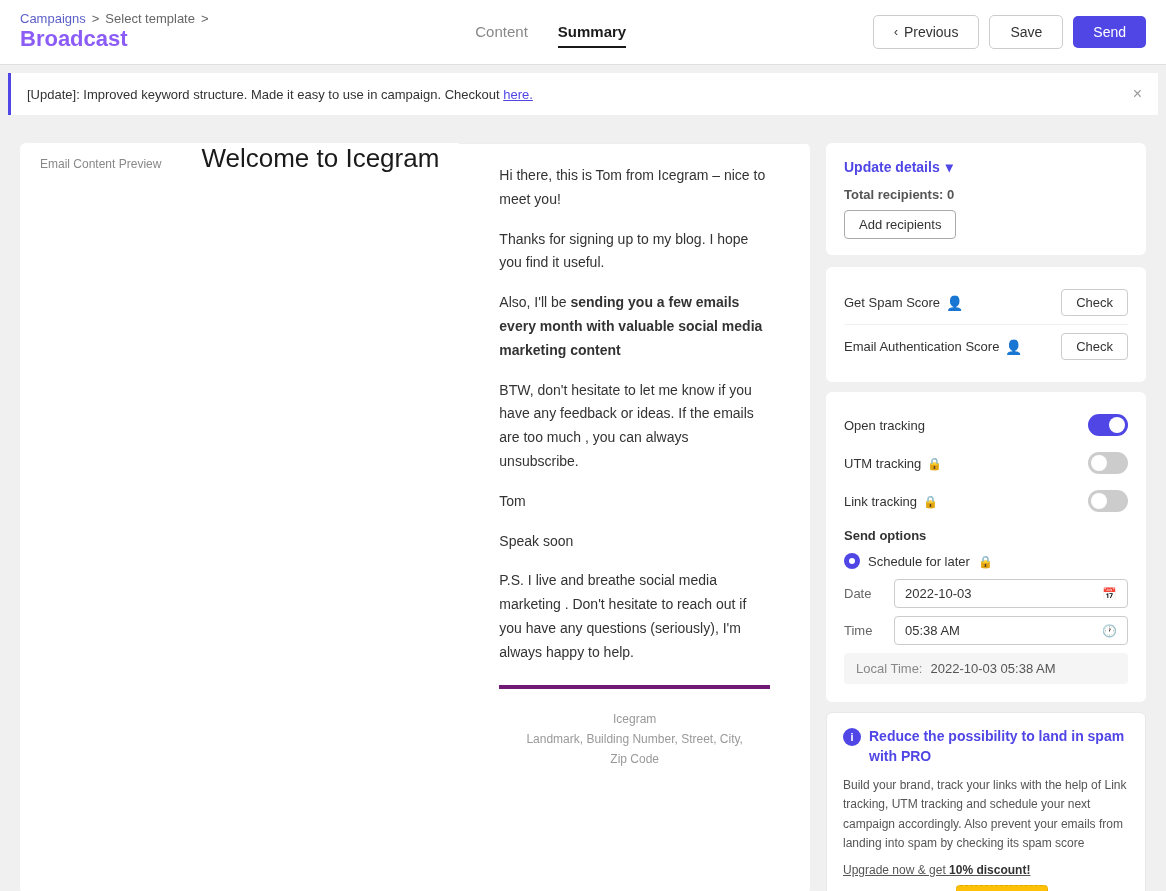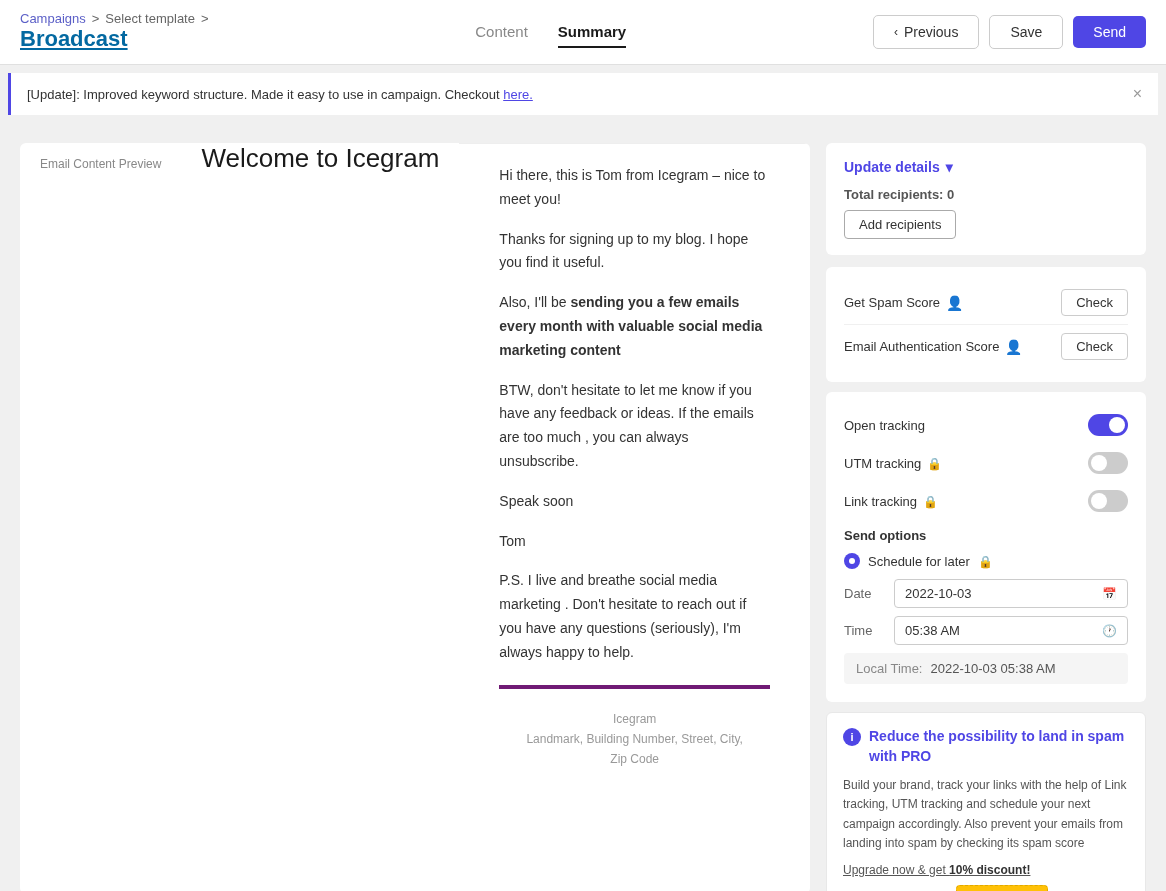--- a/index.html
+++ b/index.html
@@ -95,21 +95,21 @@
 
   <div style="display:flex; align-items:stretch; background:#fff; border-bottom:1px solid #e0e0e0; padding: 0 20px; height: 65px;">
 
     <div style="display:flex; flex-direction:column; justify-content:center; min-width:200px; padding-right:20px;">
       <div class="breadcrumb">
         <a>Campaigns</a>
         <span>&gt;</span>
         <span>Select template</span>
         <span>&gt;</span>
       </div>
-      <div style="font-size:22px; font-weight:700; color:#0369a1; line-height:1.2;text-decoration:underline;">Broadcast</div>
+      <div style="font-size:22px; font-weight:700; color:#8b5cf6; line-height:1.2;">Broadcast</div>
     </div>
 
     <div style="flex:1; display:flex; justify-content:center; align-items:center; gap:30px;">
       <div class="tab">Content</div>
       <div class="tab active">Summary</div>
     </div>
 
     <div style="display:flex; align-items:center; gap:10px;">
       <button class="btn btn-outline">
         <span style="font-size:12px;">‹</span>
@@ -132,22 +132,22 @@
 <div class="main" style="background:#f0f0f0;">
 
   <div class="preview-panel">
     <div class="preview-label">Email Content Preview</div>
     <div class="preview-title">Welcome to Icegram</div>
     <div class="preview-scroll">
       <p>Hi there, this is Tom from Icegram – nice to meet you!</p>
       <p>Thanks for signing up to my blog. I hope you find it useful.</p>
       <p>Also, I'll be <strong>sending you a few emails every month with valuable social media marketing content</strong></p>
       <p>BTW, don't hesitate to let me know if you have any feedback or ideas. If the emails are too much , you can always unsubscribe.</p>
+      <p>Tom</p>
       <p>Speak soon</p>
-      <p>Tom</p>
       <p>P.S. I live and breathe social media marketing . Don't hesitate to reach out if you have any questions (seriously), I'm always happy to help.</p>
       <div class="preview-footer">
         <div>Icegram</div>
         <div>Landmark, Building Number, Street, City, Zip Code</div>
       </div>
     </div>
   </div>
 
   <div class="sidebar">
 

